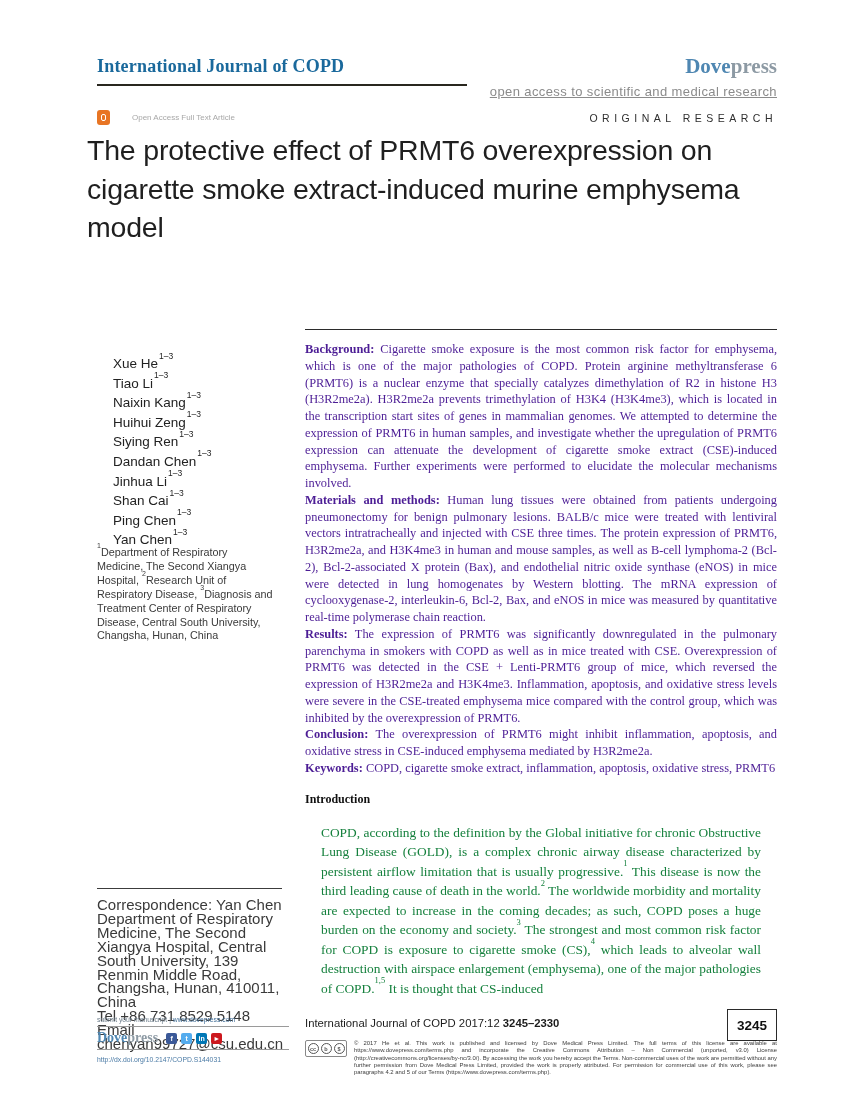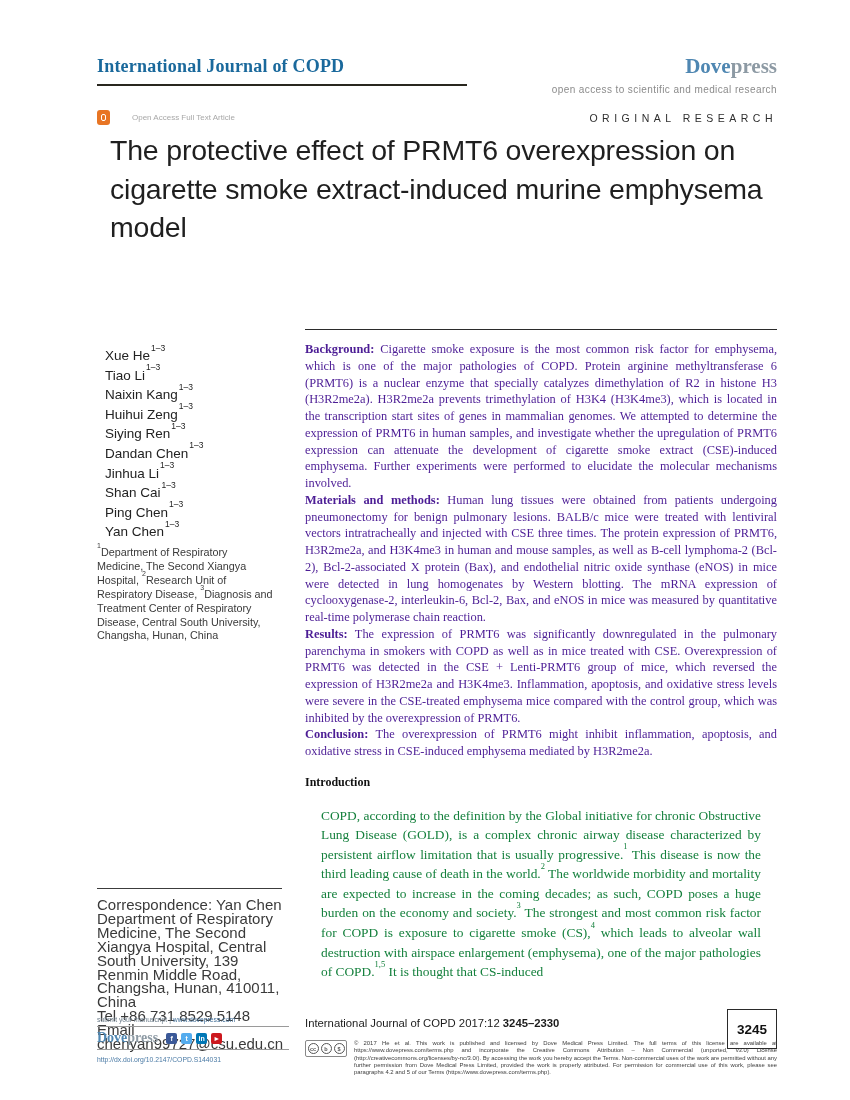--- a/index.html
+++ b/index.html
@@ -7,34 +7,34 @@
   .page { position:relative; width:850px; height:1100px; background:#fff; overflow:hidden;
           font-family:"Liberation Serif", serif; color:#1b1b1b; }
   .abs { position:absolute; }
 
   
   .journal-name { left:97px; top:56px; font-family:"Liberation Serif",serif; font-weight:bold;
                   font-size:18px; color:#1a699c; letter-spacing:.2px; }
   .header-rule { left:97px; top:84px; width:370px; height:2px; background:#29271f; }
   .dove-top { right:73px; top:54px; font-family:"Liberation Serif",serif; font-weight:bold; font-size:21px; }
   .dove { color:#4f87b2;margin-top:14px; } .press { color:#8d9aa4; }
-  .tagline { right:73px; top:84px; font-family:"Liberation Sans",sans-serif; font-size:10px;
-             color:#8b8b8b; letter-spacing:.4px; }
+  .tagline { right:73px; top:84px; font-family:"Liberation Sans",sans-serif; font-size:13px;
+             color:#8b8b8b; letter-spacing:.4px;text-decoration:underline; }
   .oa-row { left:97px; top:110px; display:flex; align-items:center; gap:22px; }
   .oa-icon { width:13px; height:15px; background:#e87524; border-radius:3px;
              display:inline-flex; align-items:center; justify-content:center; }
   .oa-ring { width:5px; height:7px; border:1.5px solid #fff; border-radius:2px; }
   .oa-label { font-family:"Liberation Sans",sans-serif; font-size:8px; color:#a8a8a8; }
   .original-research { right:73px; top:112px; font-family:"Liberation Sans",sans-serif;
                        font-size:10.5px; letter-spacing:4.5px; color:#2e2e2e; }
-  .title { left:110px; top:131px; width:680px; margin:0; font-family:"Liberation Sans",sans-serif;
+  .title { left:87px; top:131px; width:680px; margin:0; font-family:"Liberation Sans",sans-serif;
            font-weight:normal; font-size:28.5px; line-height:38.5px; color:#1f1f1f; letter-spacing:-0.2px; }
 
   
-  .authors { left:97px; top:338px; margin:8px; padding:0; list-style:none;
+  .authors { left:97px; top:338px; margin:16px; padding:0; list-style:none;
              font-family:"Liberation Sans",sans-serif; font-size:13.5px; line-height:19.6px; color:#222; }
   .authors sup { font-size:8.5px; line-height:0; position:relative; top:-4px; margin-left:1px; }
   .affiliation { left:97px; top:546px; width:178px; margin:0; font-family:"Liberation Sans",sans-serif;
                  font-size:10.8px; line-height:13.9px; color:#3a3a3a; }
   .affiliation sup { font-size:7px; line-height:0; position:relative; top:-3px; }
   .correspondence { left:97px; top:888px; width:185px; border-top:1px solid #3c3c3c; padding-top:9px;
                     font-family:"Liberation Sans",sans-serif; font-size:15px; line-height:13.9px; color:#3a3a3a; }
 
   
   .right-col { left:305px; top:329px; width:472px; border-top:1.5px solid #2b2b2b; padding-top:11px; }
@@ -52,21 +52,21 @@
   .footer-rule { margin-top:3px; width:192px; height:1px; background:#9a9a9a; }
   .dove-row { margin-top:3px; display:flex; align-items:center; gap:8px; }
   .dove-small { font-family:"Liberation Serif",serif; font-weight:bold; font-size:14px; }
   .social { display:flex; gap:4px; }
   .social-icon { width:11px; height:11px; border-radius:2px; color:#fff; display:inline-flex;
                  align-items:center; justify-content:center; font-size:7px; font-weight:bold;
                  font-family:"Liberation Sans",sans-serif; }
   .doi { margin-top:6px; font-size:6.8px; color:#4a7aa5; }
   .citation { left:305px; top:1017px; font-family:"Liberation Sans",sans-serif; font-size:11.3px; color:#1c1c1c; }
   .citation .pages { font-weight:bold; }
-  .page-box { left:727px; top:1009px; width:50px; height:40px; border:1.5px solid #2a2a2a;
+  .page-box { left:727px; top:1009px; width:50px; height:32px; border:1.5px solid #2a2a2a;
               display:flex; align-items:center; justify-content:center;
               font-family:"Liberation Sans",sans-serif; font-weight:bold; font-size:13.5px; color:#111; }
   .copyright-row { left:305px; top:1040px; width:472px; display:flex; gap:7px; align-items:flex-start; }
   .cc-badge { flex:0 0 auto; width:42px; height:17px; border:1px solid #888; border-radius:2px;
               display:flex; align-items:center; justify-content:center; gap:2px; }
   .cc-circle { width:11px; height:11px; border:1px solid #555; border-radius:50%; color:#555;
                display:inline-flex; align-items:center; justify-content:center; font-size:5.5px;
                font-family:"Liberation Sans",sans-serif; font-weight:bold; }
   .copyright-text { flex:1; font-family:"Liberation Sans",sans-serif; font-size:5.9px;
                     line-height:7.3px; text-align:justify; color:#3c3c3c; }
@@ -112,20 +112,21 @@
     <div>Tel +86 731 8529 5148</div>
     <div>Email chenyan99727@csu.edu.cn</div>
   </div>
 
   <div class="right-col abs">
     <div class="abstract">
       <p><strong>Background:</strong><span> Cigarette smoke exposure is the most common risk factor for emphysema, which is one of the major pathologies of COPD. Protein arginine methyltransferase 6 (PRMT6) is a nuclear enzyme that specially catalyzes dimethylation of R2 in histone H3 (H3R2me2a). H3R2me2a prevents trimethylation of H3K4 (H3K4me3), which is located in the transcription start sites of genes in mammalian genomes. We attempted to determine the expression of PRMT6 in human samples, and investigate whether the upregulation of PRMT6 expression can attenuate the development of cigarette smoke extract (CSE)-induced emphysema. Further experiments were performed to elucidate the molecular mechanisms involved.</span></p>
       <p><strong>Materials and methods:</strong><span> Human lung tissues were obtained from patients undergoing pneumonectomy for benign pulmonary lesions. BALB/c mice were treated with lentiviral vectors intratracheally and injected with CSE three times. The protein expression of PRMT6, H3R2me2a, and H3K4me3 in human and mouse samples, as well as B-cell lymphoma-2 (Bcl-2), Bcl-2-associated X protein (Bax), and endothelial nitric oxide synthase (eNOS) in mice were detected in lung homogenates by Western blotting. The mRNA expression of cyclooxygenase-2, interleukin-6, Bcl-2, Bax, and eNOS in mice was measured by quantitative real-time polymerase chain reaction.</span></p>
       <p><strong>Results:</strong><span> The expression of PRMT6 was significantly downregulated in the pulmonary parenchyma in smokers with COPD as well as in mice treated with CSE. Overexpression of PRMT6 was detected in the CSE + Lenti-PRMT6 group of mice, which reversed the expression of H3R2me2a and H3K4me3. Inflammation, apoptosis, and oxidative stress levels were severe in the CSE-treated emphysema mice compared with the control group, which was inhibited by the overexpression of PRMT6.</span></p>
       <p><strong>Conclusion:</strong><span> The overexpression of PRMT6 might inhibit inflammation, apoptosis, and oxidative stress in CSE-induced emphysema mediated by H3R2me2a.</span></p>
+      <p><strong>Keywords:</strong><span> COPD, cigarette smoke extract, inflammation, apoptosis, oxidative stress, PRMT6</span></p>
     </div>
 
     <h2 class="intro-heading">Introduction</h2>
     <p class="intro-text"><span>COPD, according to the definition by the Global initiative for chronic Obstructive Lung Disease (GOLD), is a complex chronic airway disease characterized by persistent airflow limitation that is usually progressive.</span><sup class="ref">1</sup><span> This disease is now the third leading cause of death in the world.</span><sup class="ref">2</sup><span> The worldwide morbidity and mortality are expected to increase in the coming decades; as such, COPD poses a huge burden on the economy and society.</span><sup class="ref">3</sup><span> The strongest and most common risk factor for COPD is exposure to cigarette smoke (CS),</span><sup class="ref">4</sup><span> which leads to alveolar wall destruction with airspace enlargement (emphysema), one of the major pathologies of COPD.</span><sup class="ref">1,5</sup><span> It is thought that CS-induced</span></p>
   </div>
 
   <div class="footer-left abs">
     <div class="submit-line"><span>submit your manuscript</span> <span>|</span> <span class="url">www.dovepress.com</span></div>
     <div class="footer-rule"></div>
     <div class="dove-row">

